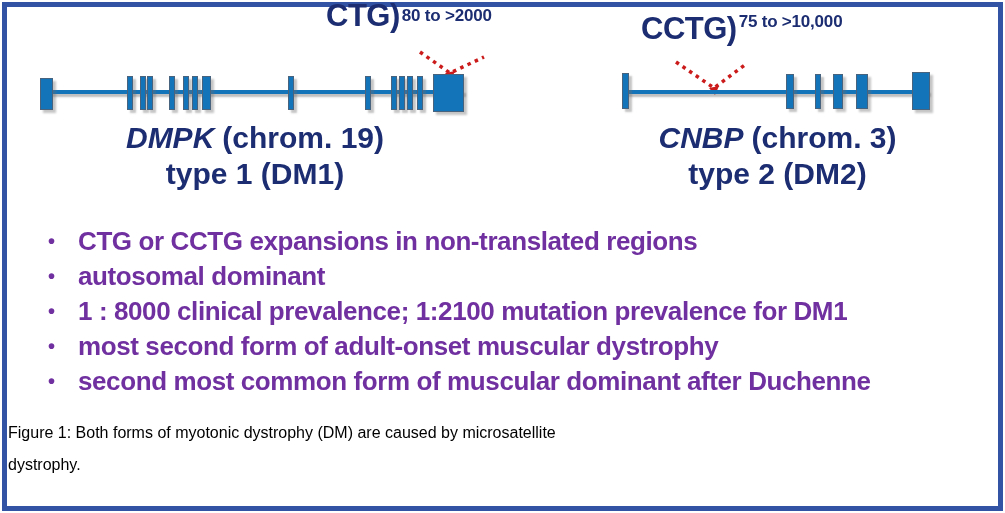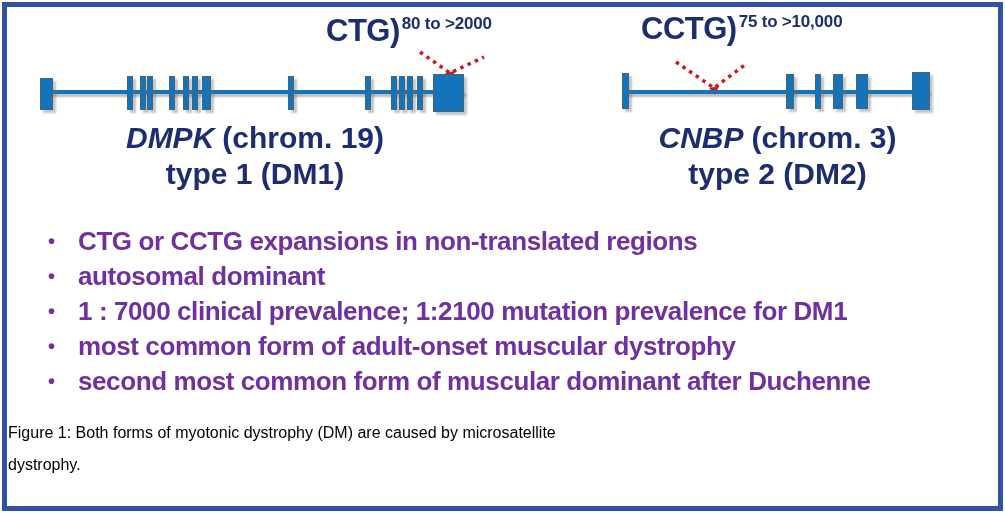--- a/index.html
+++ b/index.html
@@ -29,21 +29,21 @@
     box-shadow:3px 3px 2px rgba(110,110,110,0.4);
   }
   
   .repeat-label{
     position:absolute;
     display:flex;align-items:flex-start;
     color:#1c2d71;font-weight:bold;white-space:nowrap;
   }
   .repeat-big{font-size:31px;line-height:31px;letter-spacing:-0.5px;}
   .repeat-sub{font-size:17px;line-height:17px;margin-left:2px;letter-spacing:-0.2px;}
-  #repeat-dmpk{left:326px;top:15px;}
+  #repeat-dmpk{left:326px;top:0;align-items:center;}
   #repeat-cnbp{left:641px;top:13px;}
   
   .arrow-svg{position:absolute;overflow:visible;}
   #arrow-dmpk{left:414px;top:47px;}
   #arrow-cnbp{left:669px;top:57px;}
   
   .gene-caption{
     position:absolute;top:120px;
     text-align:center;
     color:#1c2d71;font-weight:bold;
@@ -145,25 +145,25 @@
     <li>
         <span class="dot">•</span>
         <span>CTG or CCTG expansions in non-translated regions</span>
       </li>
     <li>
         <span class="dot">•</span>
         <span>autosomal dominant</span>
       </li>
     <li>
         <span class="dot">•</span>
-        <span>1 : 7000 clinical prevalence; 1:2100 mutation prevalence for DM1</span>
+        <span>1 : 8000 clinical prevalence; 1:2100 mutation prevalence for DM1</span>
       </li>
     <li>
         <span class="dot">•</span>
-        <span>most common form of adult-onset muscular dystrophy</span>
+        <span>most second form of adult-onset muscular dystrophy</span>
       </li>
     <li>
         <span class="dot">•</span>
         <span>second most common form of muscular dominant after Duchenne</span>
       </li>
   </ul>
 
   <div class="fig-caption">
     <div>Figure 1: Both forms of myotonic dystrophy (DM) are caused by microsatellite</div>
     <div>dystrophy.</div>

